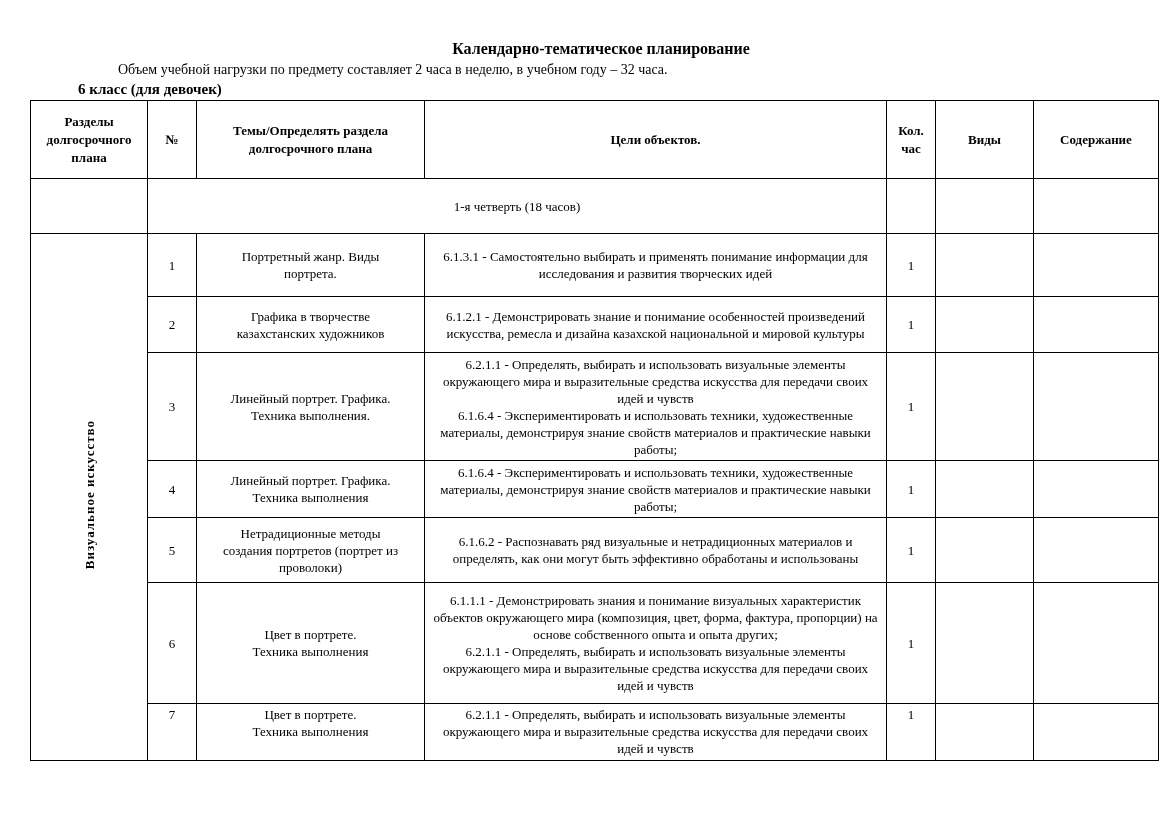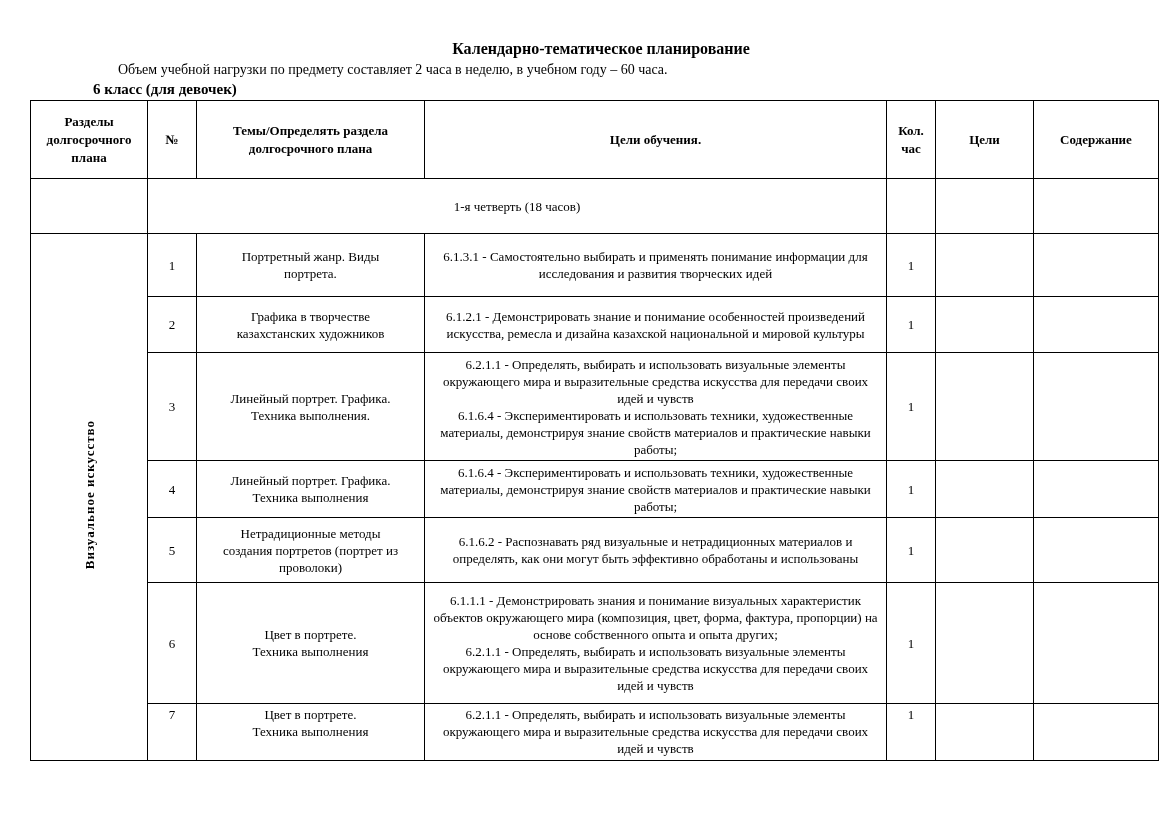--- a/index.html
+++ b/index.html
@@ -23,21 +23,20 @@
   .doc-subtitle{
     position:absolute;
     top:62px; left:118px;
     font-size:14px;
   }
   .class-heading{
     position:absolute;
     top:81px; left:78px;
     font-size:15px;
     font-weight:bold;
-    margin-left:15px;
   }
   table.plan{
     position:absolute;
     top:100px; left:30px;
     width:1128px;
     border-collapse:collapse;
     table-layout:fixed;
   }
   table.plan td, table.plan th{
     border:1px solid #000;
@@ -78,21 +77,21 @@
     letter-spacing:1px;
     white-space:nowrap;
   }
 </style>
 </head>
 <body>
 
 <div class="page">
 
   <div class="doc-title">Календарно-тематическое планирование</div>
-  <div class="doc-subtitle">Объем учебной нагрузки по предмету составляет 2 часа в неделю, в учебном году – 60 часа.</div>
+  <div class="doc-subtitle">Объем учебной нагрузки по предмету составляет 2 часа в неделю, в учебном году – 32 часа.</div>
   <div class="class-heading">6 класс (для девочек)</div>
 
   <table class="plan">
     <colgroup>
       <col style="width:117px">
       <col style="width:49px">
       <col style="width:228px">
       <col style="width:462px">
       <col style="width:49px">
       <col style="width:98px">
@@ -100,24 +99,24 @@
     </colgroup>
 
     <tbody>
         <tr class="header-row">
       <th>Разделы
 долгосрочного
 плана</th>
       <th>№</th>
       <th>Темы/Определять раздела
 долгосрочного плана</th>
-      <th>Цели обучения.</th>
+      <th>Цели объектов.</th>
       <th>Кол.
 час</th>
-      <th class="th-dates">Цели</th>
+      <th class="th-dates">Виды</th>
       <th>Содержание</th>
     </tr>
 
     <tr class="quarter-row">
       <td></td>
       <td colspan="3" class="quarter-cell">1-я четверть (18 часов)</td>
       <td></td>
       <td></td>
       <td></td>
     </tr>

